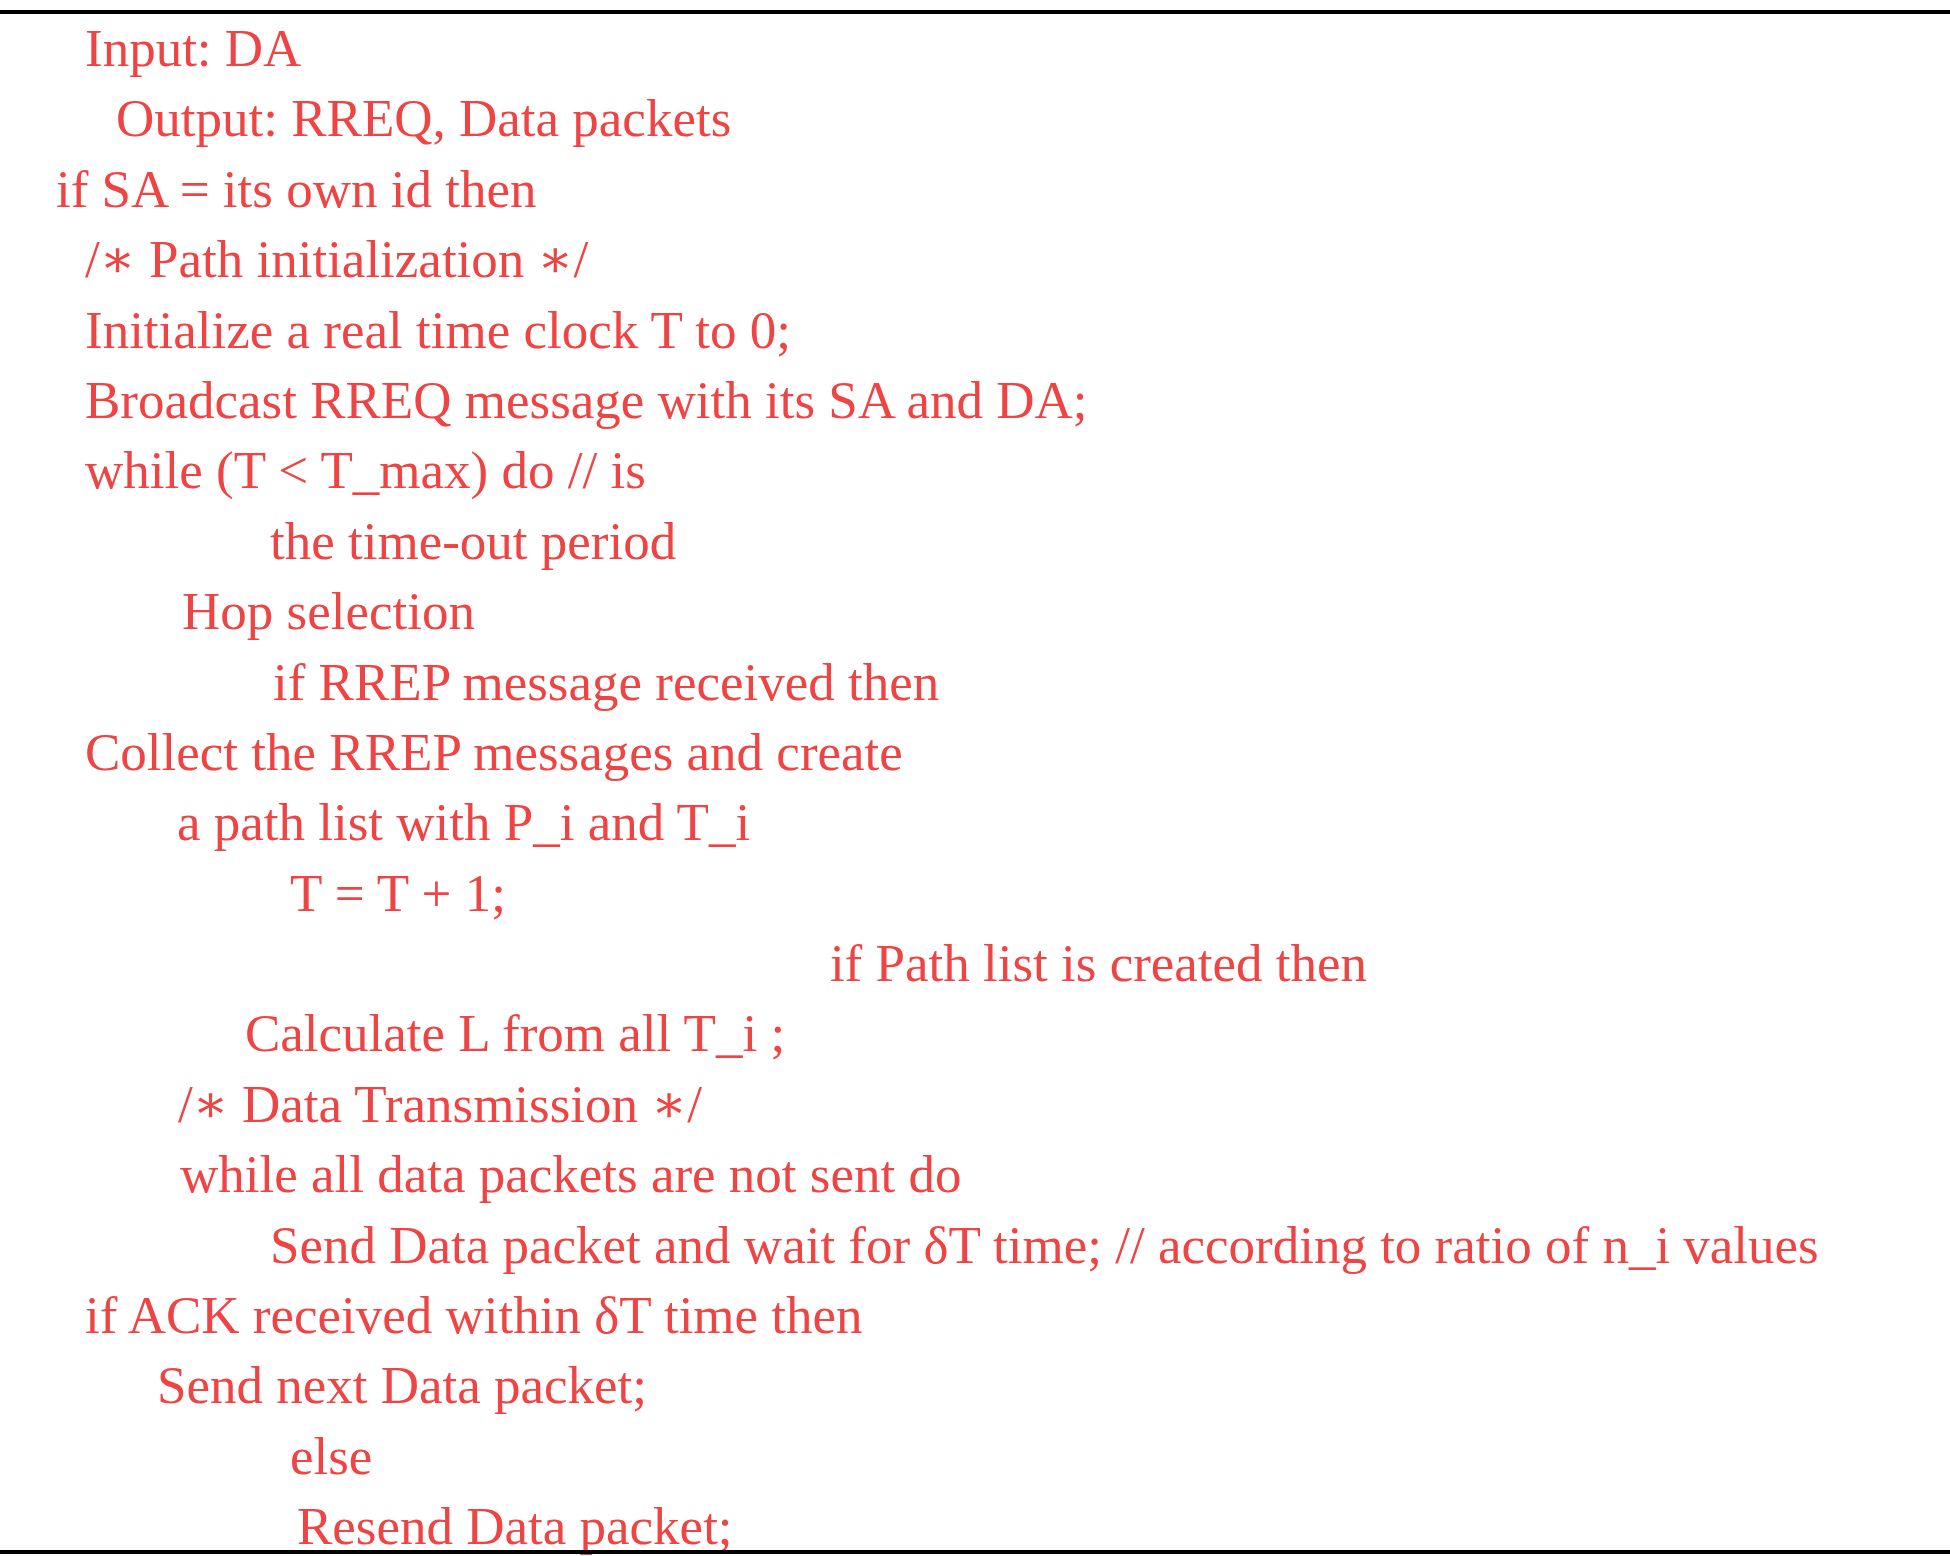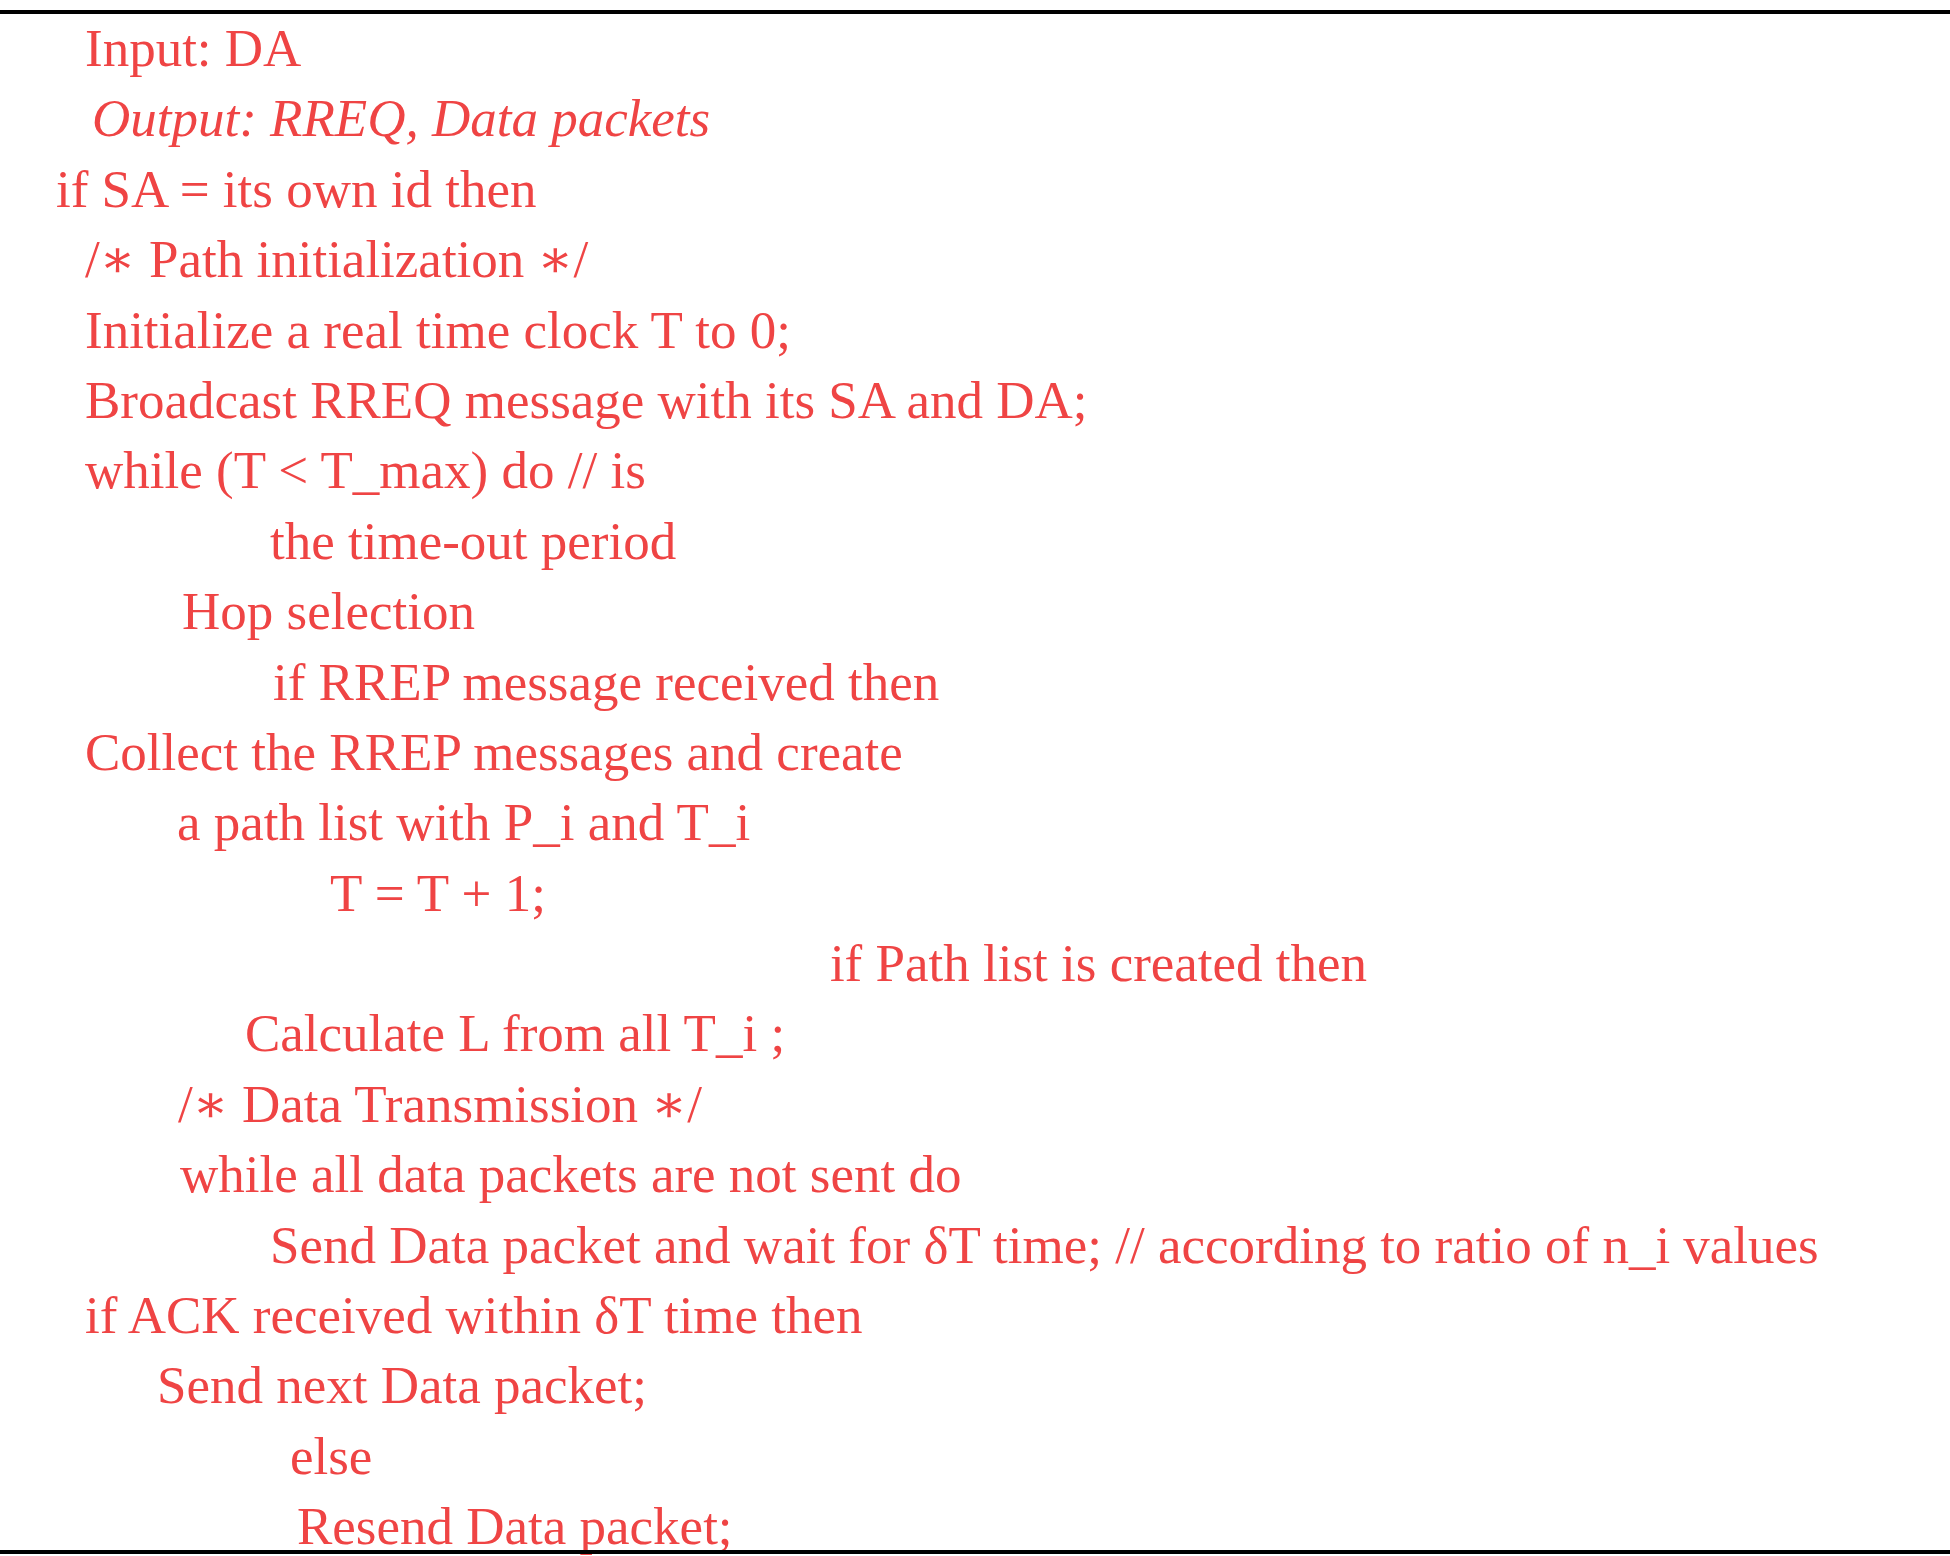--- a/index.html
+++ b/index.html
@@ -38,32 +38,32 @@
     color: #ef4444;
   }
 </style>
 </head>
 <body>
 
 <div>
   <div class="rule rule-top"></div>
   <div class="algo-body">
       <div class="algo-line" style="padding-left: 85px;">Input: DA</div>
-      <div class="algo-line" style="padding-left: 92px; font-style: italic;">Output: RREQ, Data packets</div>
+      <div class="algo-line" style="padding-left: 116px;">Output: RREQ, Data packets</div>
       <div class="algo-line" style="padding-left: 56px;">if SA = its own id then</div>
       <div class="algo-line" style="padding-left: 85px;">/∗ Path initialization ∗/</div>
       <div class="algo-line" style="padding-left: 85px;">Initialize a real time clock T to 0;</div>
       <div class="algo-line" style="padding-left: 85px;">Broadcast RREQ message with its SA and DA;</div>
       <div class="algo-line" style="padding-left: 85px;">while (T &lt; T_max) do // is</div>
       <div class="algo-line" style="padding-left: 270px;">the time-out period</div>
       <div class="algo-line" style="padding-left: 182px;">Hop selection</div>
       <div class="algo-line" style="padding-left: 273px;">if RREP message received then</div>
       <div class="algo-line" style="padding-left: 85px;">Collect the RREP messages and create</div>
       <div class="algo-line" style="padding-left: 177px;">a path list with P_i and T_i</div>
-      <div class="algo-line" style="padding-left: 290px; margin-left: 40px;">T = T + 1;</div>
+      <div class="algo-line" style="padding-left: 290px;">T = T + 1;</div>
       <div class="algo-line" style="padding-left: 247px; text-align: center;">if Path list is created then</div>
       <div class="algo-line" style="padding-left: 245px;">Calculate L from all T_i ;</div>
       <div class="algo-line" style="padding-left: 178px;">/∗ Data Transmission ∗/</div>
       <div class="algo-line" style="padding-left: 180px;">while all data packets are not sent do</div>
       <div class="algo-line" style="padding-left: 270px;">Send Data packet and wait for δT time; // according to ratio of n_i values</div>
       <div class="algo-line" style="padding-left: 85px;">if ACK received within δT time then</div>
       <div class="algo-line" style="padding-left: 157px;">Send next Data packet;</div>
       <div class="algo-line" style="padding-left: 290px;">else</div>
       <div class="algo-line" style="padding-left: 297px;">Resend Data packet;</div>
     </div>

